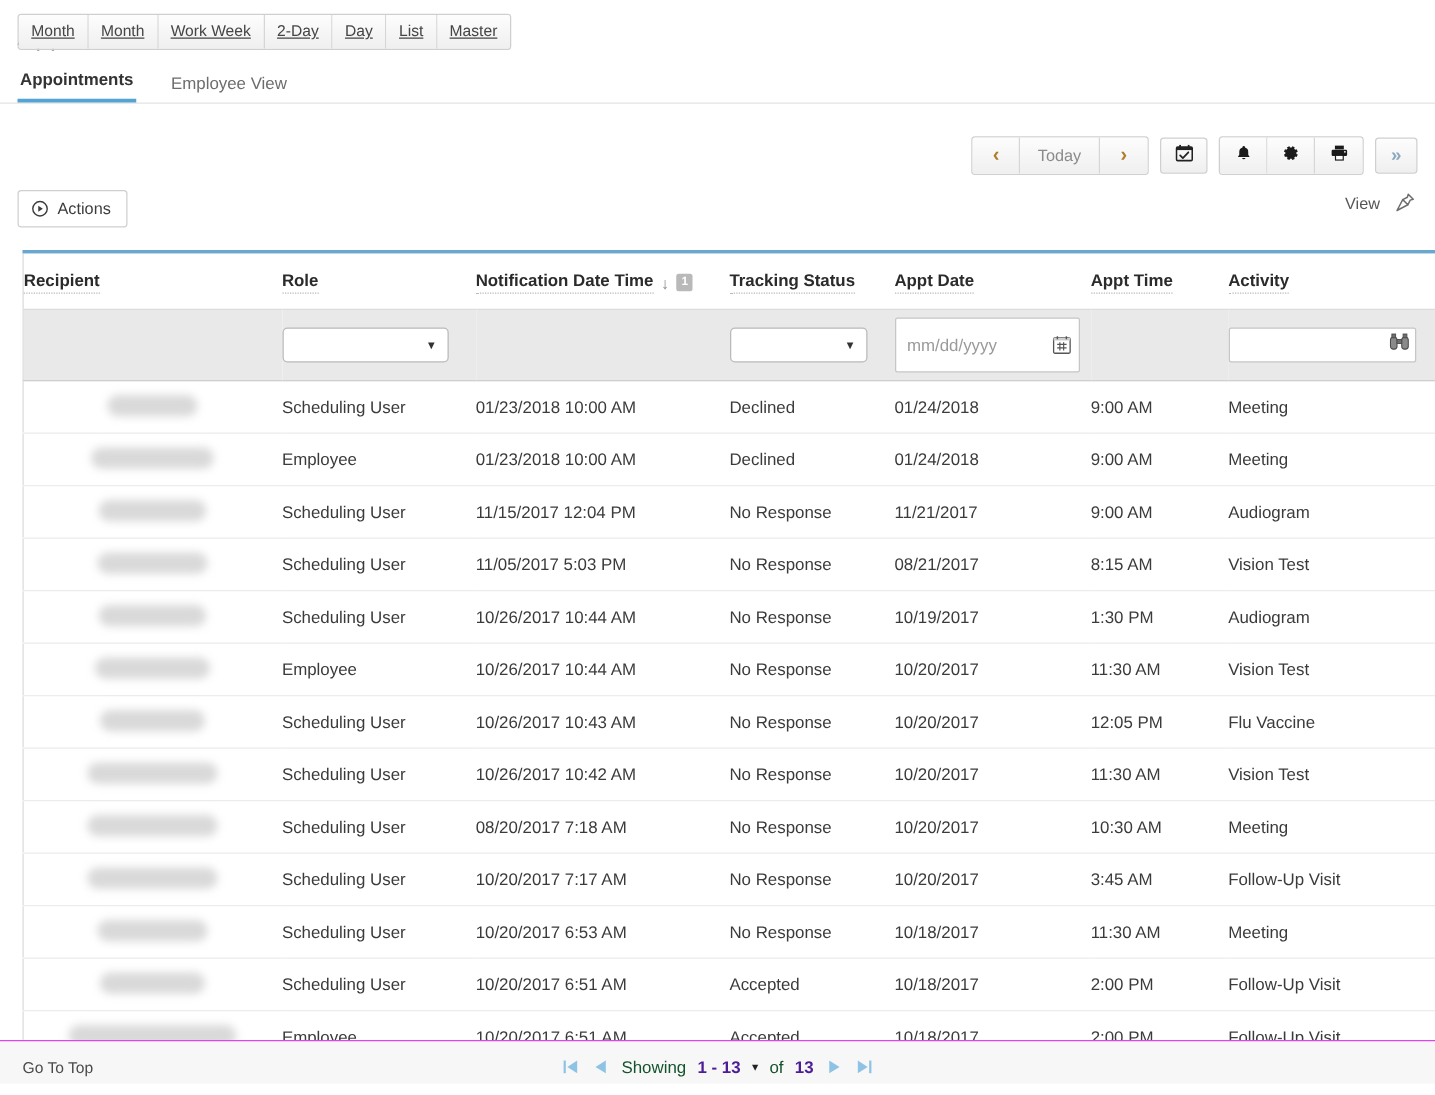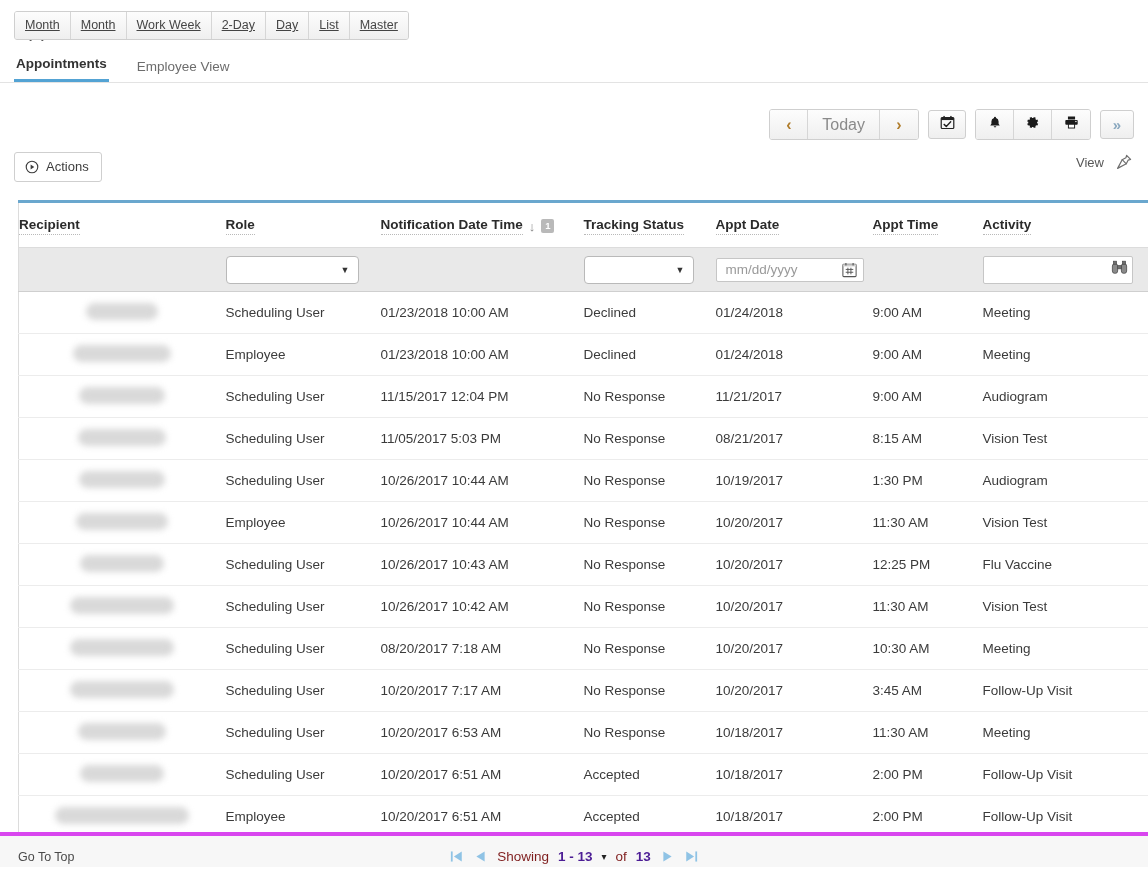--- a/index.html
+++ b/index.html
@@ -30,21 +30,21 @@
   .btngroup .gbtn:last-child { border-right: none; }
 
   .viewbtns { position: absolute; left: 14px; top: 11px; }
   .nav-row { position: absolute; right: 14px; top: 109px; display: flex; gap: 9px; align-items: center; }
   .iconbtn { display: inline-flex; align-items: center; justify-content: center; width: 38px; height: 29px;
              background: linear-gradient(#fdfdfd,#efefef); border: 1px solid #cfcfcf; border-radius: 3px;
              cursor: pointer; color: #333; }
   .segment { display: inline-flex; border: 1px solid #cfcfcf; border-radius: 3px; overflow: hidden; }
   .segment .iconbtn { border: none; border-right: 1px solid #d6d6d6; border-radius: 0; }
   .segment .iconbtn:last-child { border-right: none; }
-  .today-btn { padding: 0 14px; font-size: 16px; color: #8a8a8a; display: inline-flex; align-items: center;
+  .today-btn { padding: 0 14px; font-size: 13px; color: #8a8a8a; display: inline-flex; align-items: center;
                height: 29px; background: linear-gradient(#fdfdfd,#efefef); border: none; border-right: 1px solid #d6d6d6; cursor: pointer; }
   .chev { font-size: 16px; color: #b07d2c; font-weight: bold; line-height: 1; }
   .chev-grey { font-size: 15px; color: #8aa8bf; font-weight: bold; line-height: 1; }
   .actions-btn { position: absolute; left: 14px; top: 152px; display: inline-flex; align-items: center; gap: 7px;
                  border: 1px solid #cfcfcf; border-radius: 3px; background: #fff; padding: 6px 12px 7px 10px;
                  font-size: 13px; color: #3d3d3d; cursor: pointer; }
   .view-area { position: absolute; right: 14px; top: 152px; display: flex; align-items: center; gap: 10px; }
   .view-label { font-size: 13px; color: #575757; }
   .view-select { position: relative; width: 148px; height: 30px; border: 1px solid #cbcbcb; border-radius: 2px;
                  background: #fff; display: flex; align-items: center; padding: 0 22px 0 9px; font-size: 13.5px; color: #555; cursor: pointer; }
@@ -73,42 +73,42 @@
   .sort-badge { display: inline-block; min-width: 13px; height: 14px; line-height: 14px; text-align: center;
                 background: #b9b9b9; color: #fff; font-size: 9.5px; border-radius: 2px; padding: 0 2px; font-weight: bold; }
   th.th-recipient { text-align: center; padding-left: 0; }
   th.th-recipient .th-inner { justify-content: center; }
 
   
   tr.filter-row td { background: #e9e9e9; border-bottom: 1px solid #cfcfcf; padding: 6px 0; height: 44px; }
   .fsel { width: 133px; height: 28px; background: #fff; border: 1px solid #b9b9b9; border-radius: 4px;
           position: relative; cursor: pointer; }
   .fsel .caret { position: absolute; right: 8px; top: 50%; transform: translateY(-50%); font-size: 9px; color: #333; }
-  .fdate { width: 148px; height: 24px; background: #fff; border: 1px solid #c6c6c6; border-radius: 2px;
+  .fdate { width: 148px; height: 44px; background: #fff; border: 1px solid #c6c6c6; border-radius: 2px;
            display: flex; align-items: center; padding: 0 4px 0 9px; font-size: 13.5px; color: #9a9a9a; position: relative; }
   .fdate .calbtn { position: absolute; right: 5px; top: 50%; transform: translateY(-50%); color: #6f6f6f; display: inline-flex; }
   .flookup { width: 150px; height: 28px; background: #fff; border: 1px solid #c6c6c6; border-radius: 2px;
              display: flex; align-items: center; justify-content: flex-end; padding-right: 4px; position: relative; }
 
   tbody.body-rows td { font-size: 13.5px; color: #3b3b3b; padding: 0; height: 42px;
                        border-bottom: 1px solid #ececec; vertical-align: middle; }
   tbody.body-rows tr:last-child td { border-bottom: 1px solid #dcdcdc; }
   td.cell-recipient { text-align: center; }
   .redacted { display: inline-block; height: 17px; border-radius: 9px;
               background: rgba(170,170,170,.45);
               filter: blur(3.2px); }
 
   
   .footer { position: absolute; left: 0; right: 0; top: 832px; height: 35px; background: #f7f7f7;
-            border-top: 4px solid #d946ef; }
+            border-top: 1px solid #d946ef; }
   .goto-top { position: absolute; left: 18px; top: 14px; font-size: 12.5px; color: #4a4a4a; cursor: pointer; }
   .pager { position: absolute; left: 0; right: 0; top: 13px; display: flex; justify-content: center;
            align-items: center; gap: 9px; font-size: 13.5px; color: #3e8fcb; }
   .pg-ico { color: #8fc3e5; cursor: pointer; display: inline-flex; align-items: center; }
-  .pg-text { color: #7f1d1d; }
+  .pg-text { color: #14532d; }
   .pg-strong { font-weight: bold; color: #4c1d95; }
   .pg-caret { color: #222; font-size: 10px; cursor: pointer; }
 </style>
 </head>
 <body>
 
 <div class="page">
 
   <div class="page-head">
     <span class="page-title">Appointments</span>
@@ -372,21 +372,21 @@
             <td>10/20/2017</td>
             <td>11:30 AM</td>
             <td>Vision Test</td>
           </tr>
           <tr>
             <td class="cell-recipient"><span class="redacted" style="width: 84px;"></span></td>
             <td>Scheduling User</td>
             <td>10/26/2017 10:43 AM</td>
             <td>No Response</td>
             <td>10/20/2017</td>
-            <td>12:25 PM</td>
+            <td>12:05 PM</td>
             <td>Flu Vaccine</td>
           </tr>
           <tr>
             <td class="cell-recipient"><span class="redacted" style="width: 104px;"></span></td>
             <td>Scheduling User</td>
             <td>10/26/2017 10:42 AM</td>
             <td>No Response</td>
             <td>10/20/2017</td>
             <td>11:30 AM</td>
             <td>Vision Test</td>

